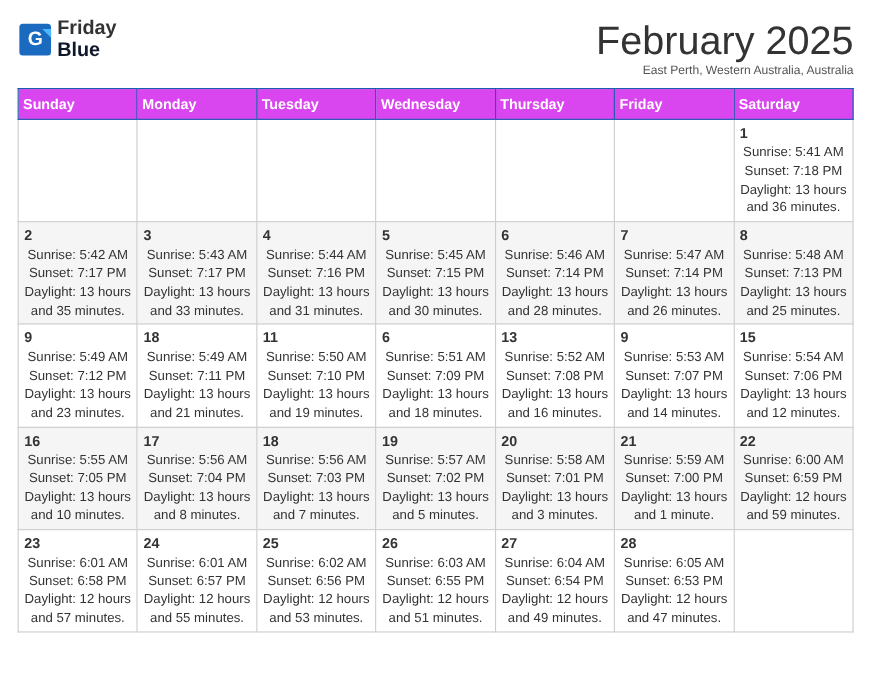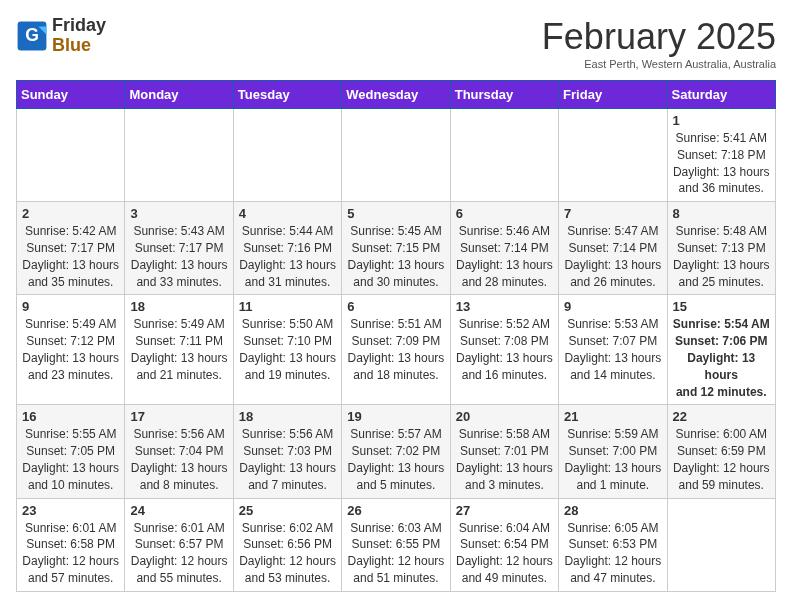--- a/index.html
+++ b/index.html
@@ -21,21 +21,21 @@
       align-items: center;
       gap: 0;
     }
     .logo-text {
       font-size: 18px;
       font-weight: bold;
       color: #333;
       line-height: 1.1;
     }
     .logo-text span {
-      color: #a16207;
+      color: #0f172a;
     }
     .logo-icon {
       width: 32px;
       height: 32px;
       margin-right: 4px;
     }
     .title-area {
       text-align: right;
     }
     .calendar-title {
@@ -46,21 +46,21 @@
     .calendar-subtitle {
       font-size: 11px;
       color: #555;
     }
     .calendar-table {
       width: 100%;
       border-collapse: collapse;
       table-layout: fixed;
     }
     .calendar-table thead th {
-      background: #6d28d9;
+      background: #d946ef;
       color: #fff;
       font-size: 13px;
       font-weight: bold;
       padding: 6px 4px;
       text-align: left;
       border: 1px solid #1a5aaf;
     }
     .calendar-table td {
       vertical-align: top;
       border: 1px solid #ccc;
@@ -227,21 +227,21 @@
         </td>
         <td>
           <span class="day-number">9</span>
           <div class="day-info" style="white-space: pre-line;">Sunrise: 5:53 AM
 Sunset: 7:07 PM
 Daylight: 13 hours
 and 14 minutes.</div>
         </td>
         <td>
           <span class="day-number">15</span>
-          <div class="day-info" style="white-space: pre-line; font-weight: bold;">Sunrise: 5:54 AM
+          <div class="day-info" style="white-space: pre-line;">Sunrise: 5:54 AM
 Sunset: 7:06 PM
 Daylight: 13 hours
 and 12 minutes.</div>
         </td>
       </tr>
       <tr>
         <td>
           <span class="day-number">16</span>
           <div class="day-info" style="white-space: pre-line;">Sunrise: 5:55 AM
 Sunset: 7:05 PM

